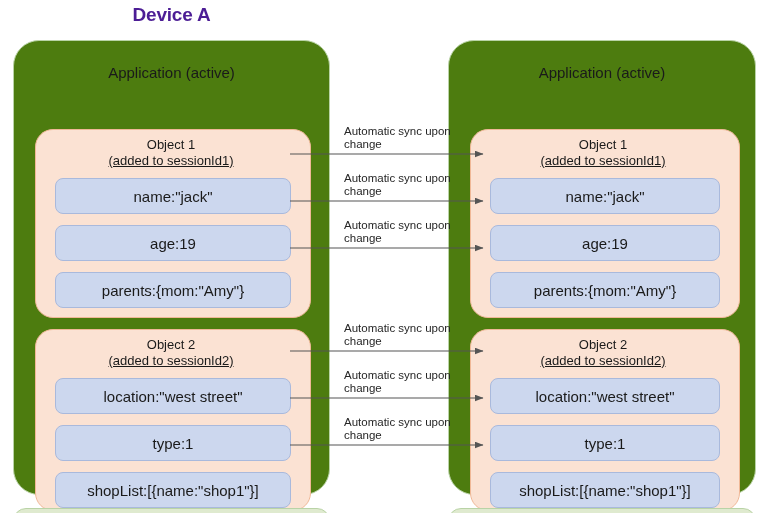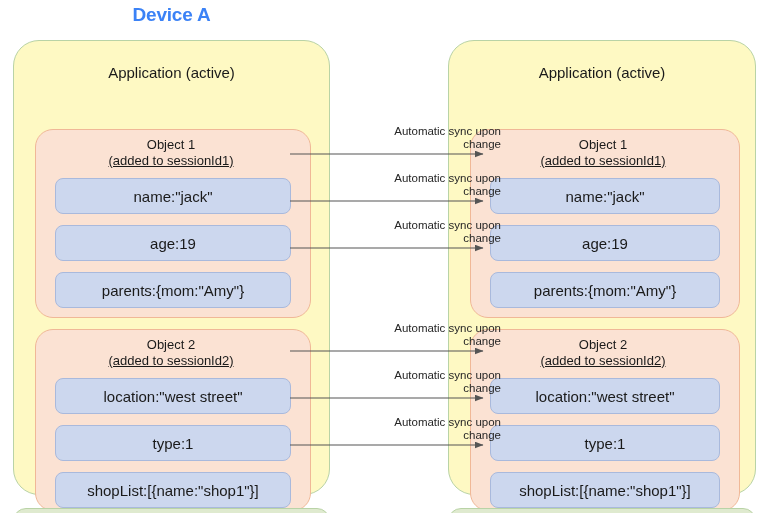--- a/index.html
+++ b/index.html
@@ -24,32 +24,32 @@
     height: 513px;
   }
 
   
   .device-title {
     position: absolute;
     top: 4px;
     font-size: 19px;
     font-weight: bold;
     text-align: center;
-    color: #3b82f6;
+    color: #4c1d95;
     letter-spacing: -0.2px;
   }
   .device-title.left  { left: 13px;  width: 317px; }
   .device-title.right { left: 448px; width: 308px; }
 
   
   .app-box {
     position: absolute;
     top: 40px;
     height: 455px;
-    background: #fef9c3;
+    background: #4d7c0f;
     border: 1px solid #b9d3a6;
     border-radius: 26px;
     box-sizing: border-box;
   }
   .app-box.left  { left: 13px;  width: 317px; }
   .app-box.right { left: 448px; width: 308px; }
 
   
   .app-box-sliver {
     position: absolute;
@@ -120,22 +120,22 @@
     color: #1a1a1a;
     margin-bottom: 11px;
   }
   .prop:last-child { margin-bottom: 0; }
 
   
   .arrows { position: absolute; inset: 0; pointer-events: none; }
   .arrow-label {
     position: absolute;
     width: 148px;
-    left: 353px;
-    text-align: right;
+    left: 344px;
+    text-align: left;
     font-size: 11.5px;
     line-height: 13px;
     color: #262626;
   }
 </style>
 </head>
 <body>
 
 <div class="canvas">
 

